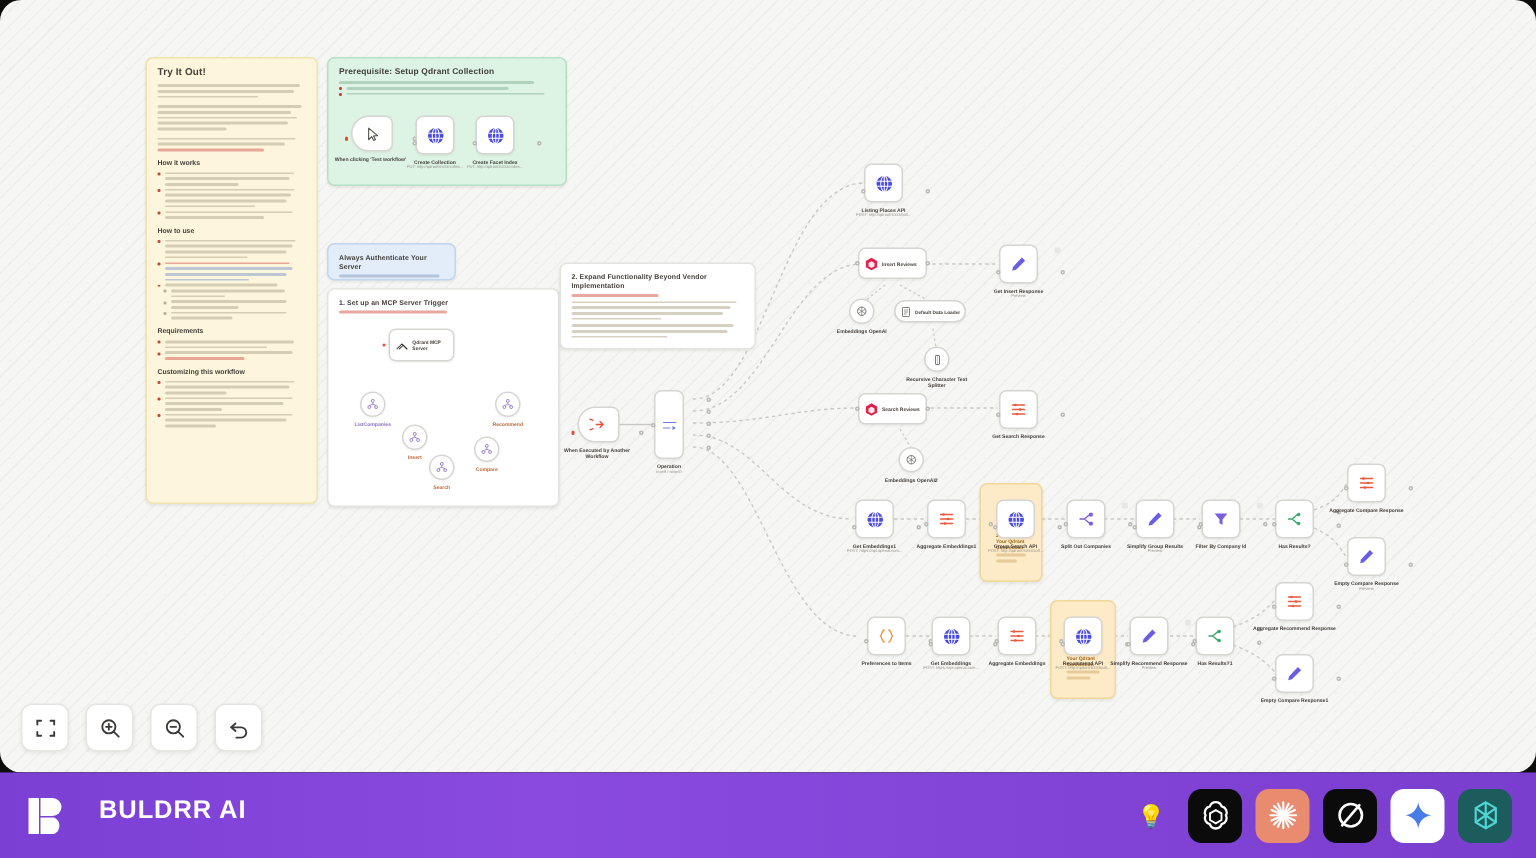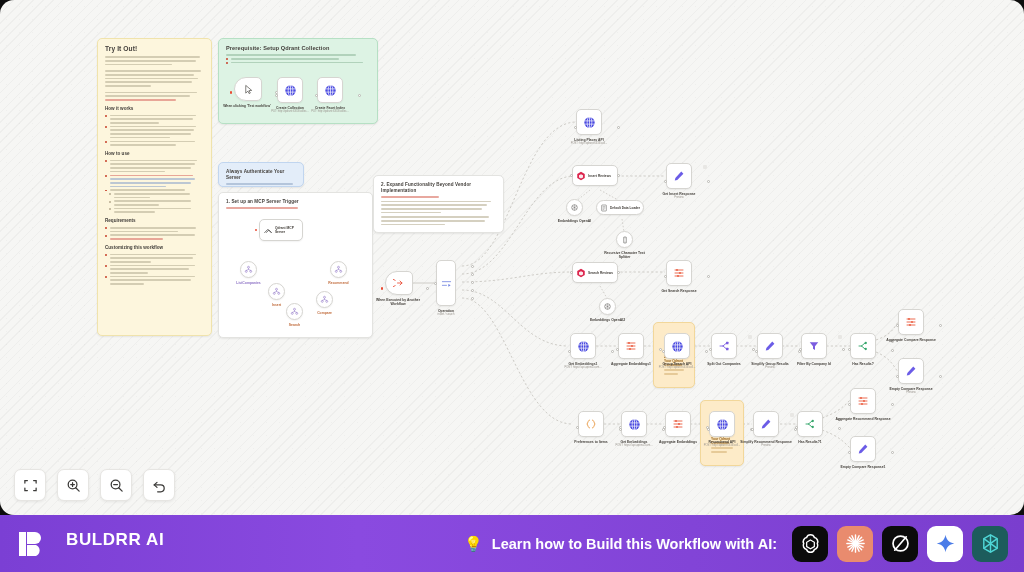--- a/index.html
+++ b/index.html
@@ -834,21 +834,20 @@
           <rect x="1" y="2" width="7" height="24" fill="#fff"></rect>
           <path d="M9 2 H17 a6 6 0 0 1 0 12 H9 Z" fill="#fff"></path>
           <path d="M9 15 H18 a6 6 0 0 1 0 11 H9 Z" fill="#fff"></path>
         </svg>
       </div>
       <div class="logotext">BULDRR AI</div>
     </div>
 
     <div class="cta">
       <span class="bulb">💡</span>
-      <span class="cta-text">Learn how to Build this Workflow with AI:</span>
       <div class="ai-icons">
         <div class="ai-ic" style="background:#0b0b0b">
           <svg width="23" height="23" viewBox="0 0 24 24">
             <path d="M12 2.8 a4.3 4.3 0 0 1 4.1 3 a4.3 4.3 0 0 1 3 6.2 a4.3 4.3 0 0 1 -3 6.2 a4.3 4.3 0 0 1 -8.2 0 a4.3 4.3 0 0 1 -3 -6.2 a4.3 4.3 0 0 1 3 -6.2 a4.3 4.3 0 0 1 4.1 -3 Z" fill="none" stroke="#fff" stroke-width="1.6"></path>
             <path d="M12 8.4 L16 10.7 V15.3 L12 17.6 L8 15.3 V10.7 Z" fill="none" stroke="#fff" stroke-width="1.3"></path>
           </svg>
         </div>
         <div class="ai-ic" style="background:#e98b6e">
           <svg width="23" height="23" viewBox="0 0 24 24">
             <g stroke="#fff" stroke-width="1.5" stroke-linecap="round">

